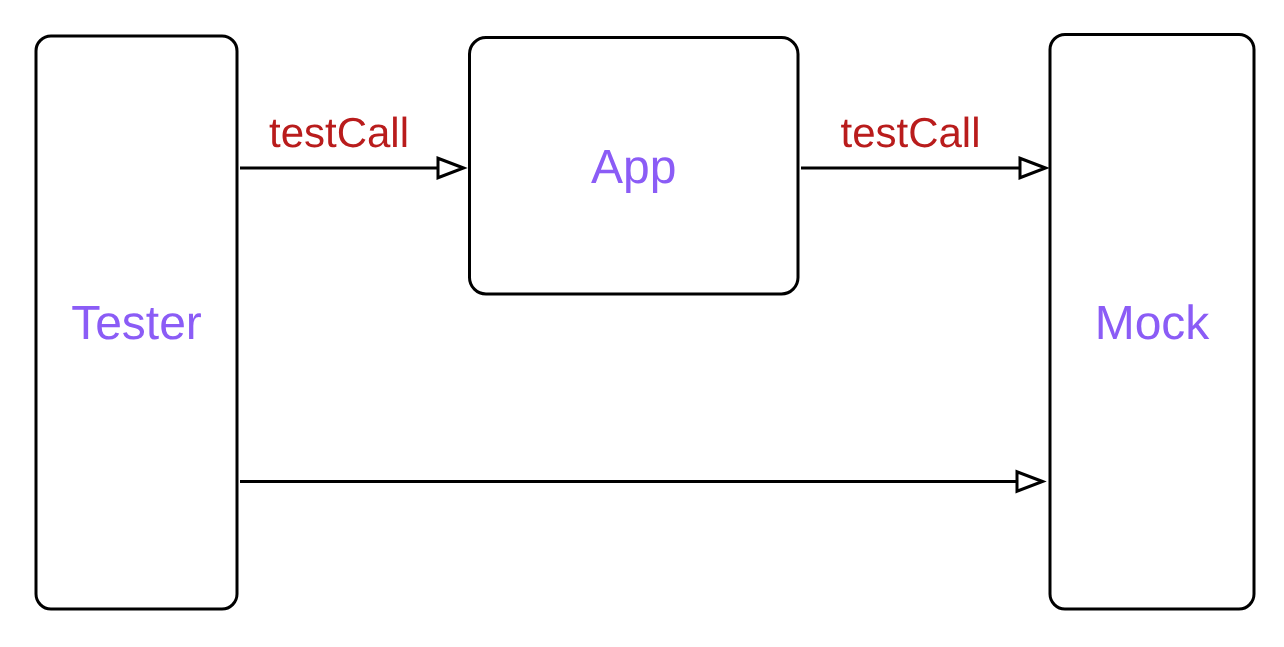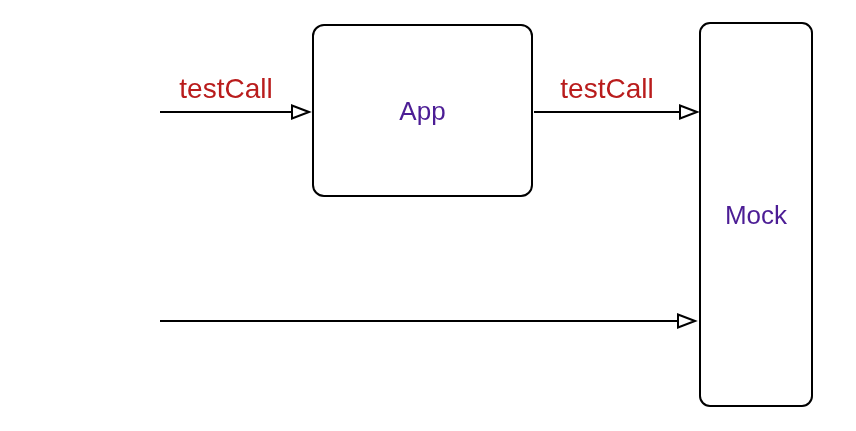--- a/index.html
+++ b/index.html
@@ -19,28 +19,28 @@
     position: absolute;
     box-sizing: border-box;
     border: 2px solid #000000;
     border-radius: 11px;
     background: #ffffff;
     display: flex;
     align-items: center;
     justify-content: center;
   }
   .node-label {
-    font-size: 26px;
-    color: #4c1d95;
+    font-size: 32px;
+    color: #8b5cf6;
     line-height: 1;
     white-space: nowrap;
   }
   .node-tester { left: 23px; top: 23px; width: 136px; height: 384px; }
   .node-app    { left: 312px; top: 24px; width: 221px; height: 173px; border-radius: 12px; }
-  .node-mock   { left: 699px; top: 22px; width: 114px; height: 385px; }
+  .node-mock   { left: 699px; top: 22px; width: 138px; height: 385px; }
   .edges-svg {
     position: absolute;
     left: 0; top: 0;
     width: 856px; height: 431px;
     pointer-events: none;
   }
   .edge-line {
     stroke: #000000;
     stroke-width: 2;
     fill: none;
@@ -61,20 +61,23 @@
   }
   .edge-label-1 { left: 226px; top: 89px; }
   .edge-label-2 { left: 607px; top: 89px; }
   .edge-label-3 { left: 415px; top: 297px; }
 </style>
 </head>
 <body>
 
 <div class="canvas">
 
+  <div class="node node-tester">
+    <span class="node-label">Tester</span>
+  </div>
 
   <div class="node node-app">
     <span class="node-label">App</span>
   </div>
 
   <div class="node node-mock">
     <span class="node-label">Mock</span>
   </div>
 
   <svg class="edges-svg" viewBox="0 0 856 431" xmlns="http://www.w3.org/2000/svg">

